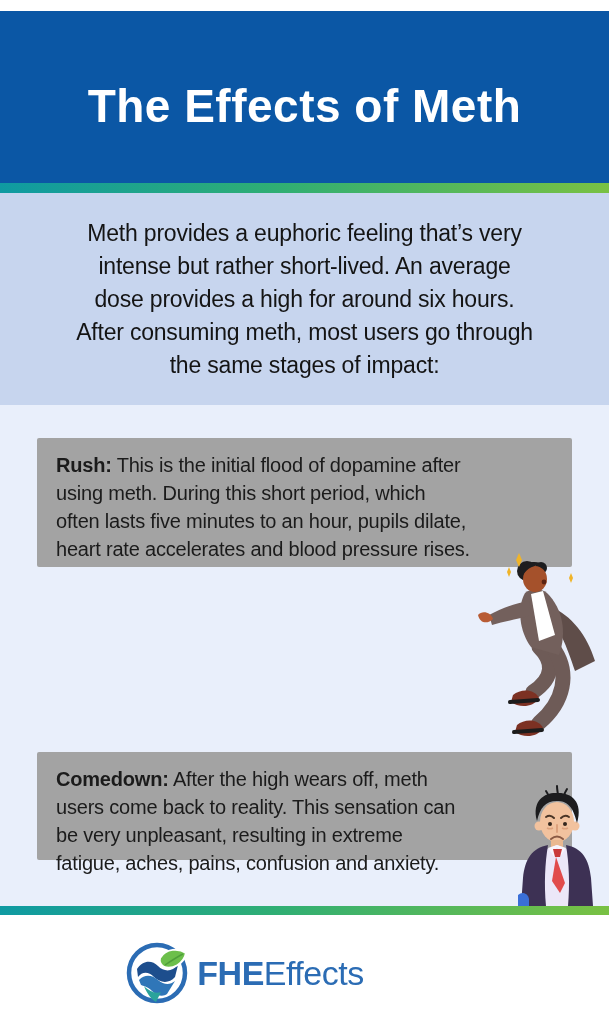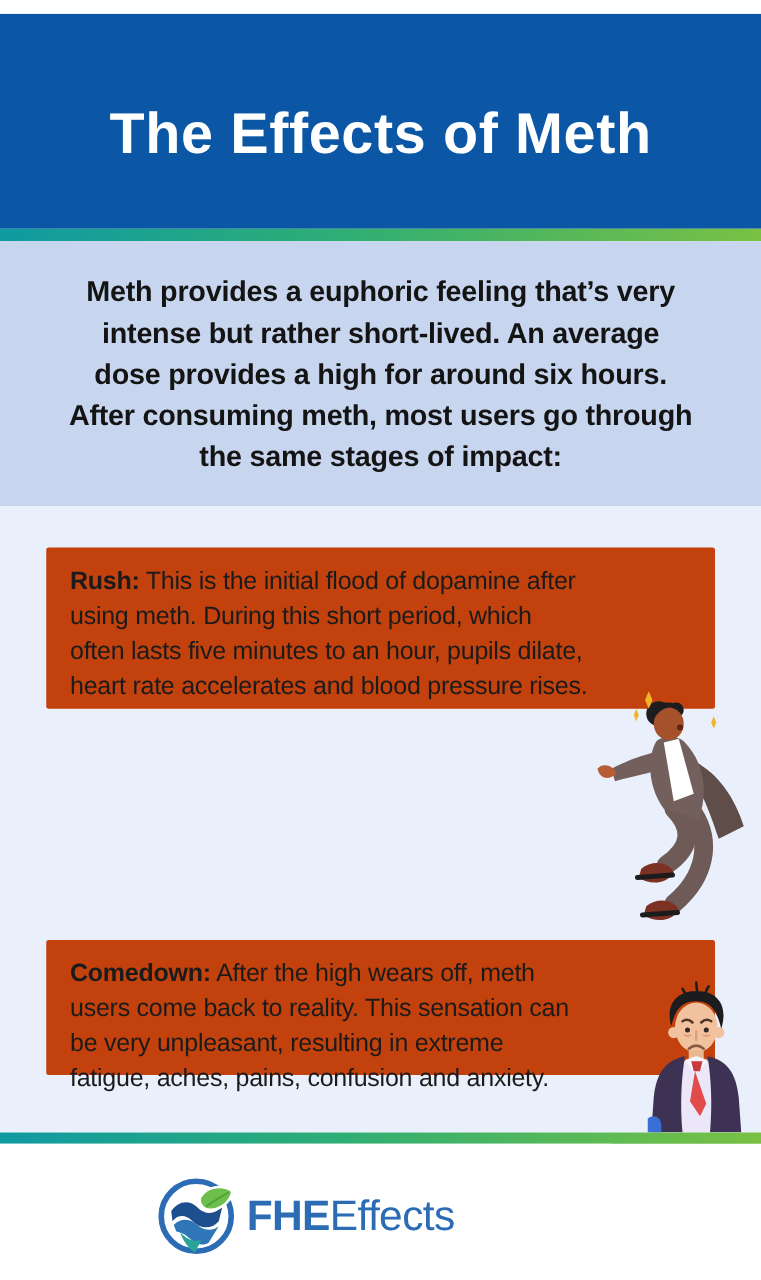--- a/index.html
+++ b/index.html
@@ -35,30 +35,30 @@
   .intro{
     position:absolute;left:0;top:182px;width:609px;height:212px;
     background:#c7d5ee;
     display:flex;align-items:center;justify-content:center;
   }
   .intro p{
     margin:0;max-width:585px;
     text-align:center;
     white-space:pre-line;
     color:#141414;
-    font-size:23px;font-weight:700;line-height:33px;letter-spacing:-0.2px;
+    font-size:23px;font-weight:400;line-height:33px;letter-spacing:-0.2px;
   }
   
   .stages{
     position:absolute;left:0;top:394px;width:609px;height:501px;
     background:#e9effb;
   }
   .card{
     position:absolute;left:37px;width:535px;
-    background:#c2410c;border-radius:2px;
+    background:#a3a3a3;border-radius:2px;
     box-sizing:border-box;
     padding:13px 0 10px 19px;
   }
   .card-1{top:33px;height:129px;}
   .card-2{top:189px;height:130px;padding-right:40px;}
   .card-3{top:347px;height:108px;}
   .card p{
     margin:0;color:#1b1b1b;
     font-size:20px;line-height:28px;letter-spacing:-0.2px;
   }

